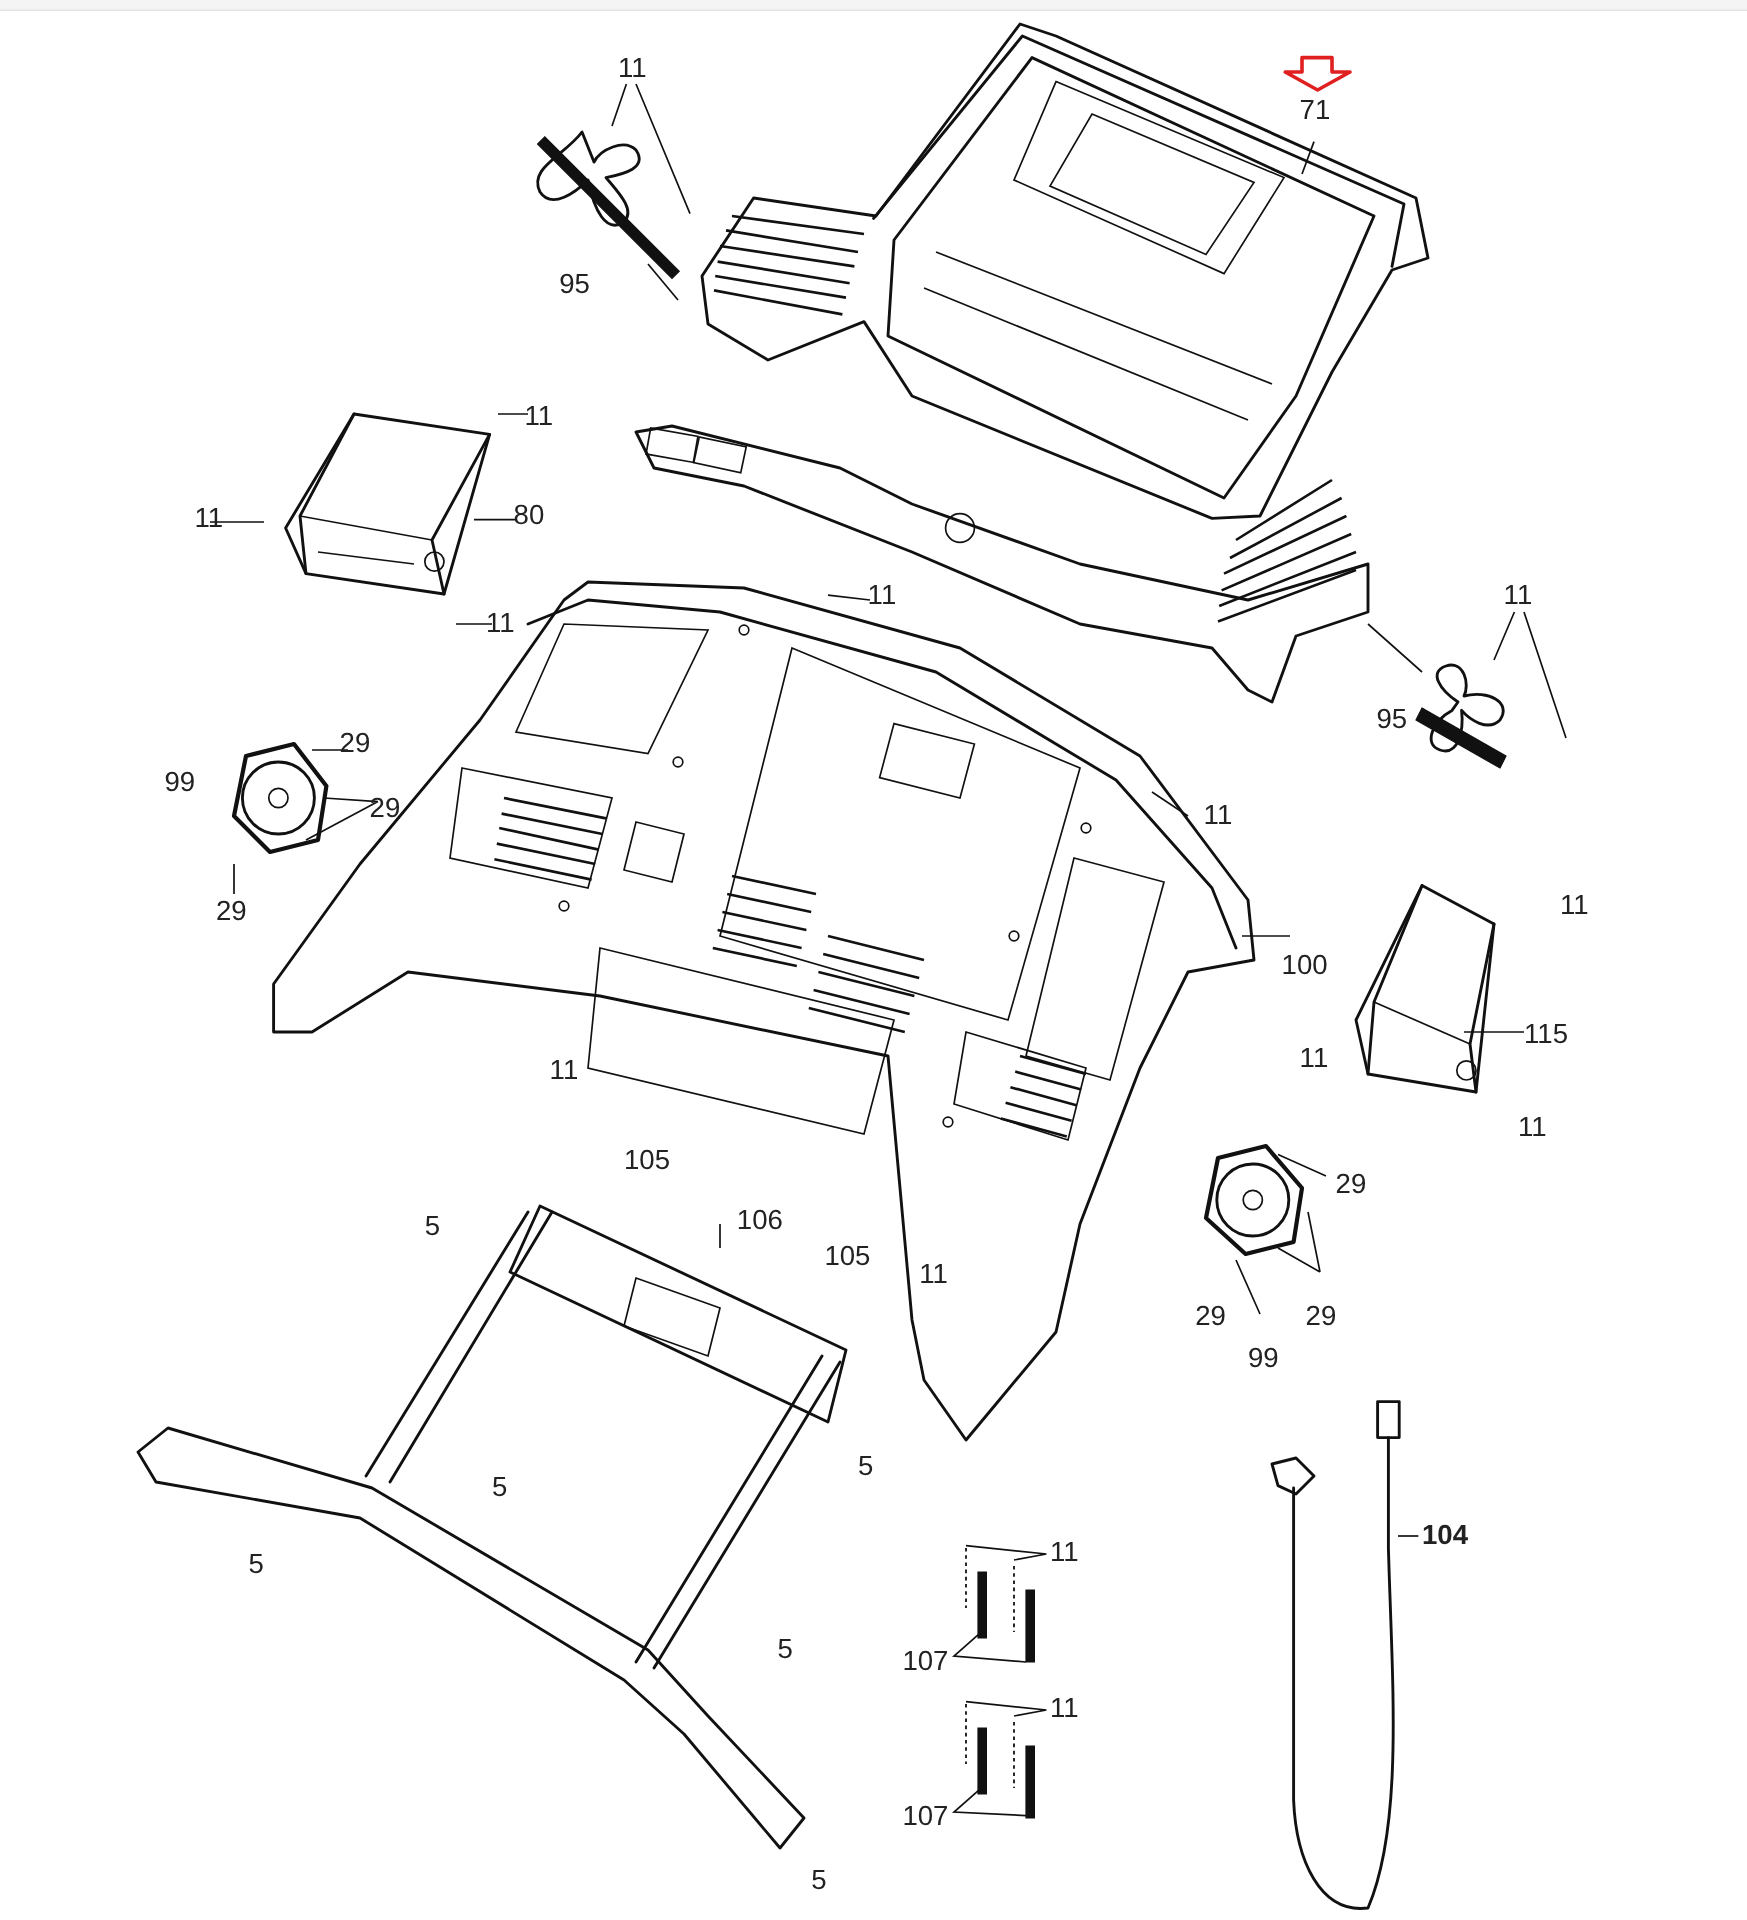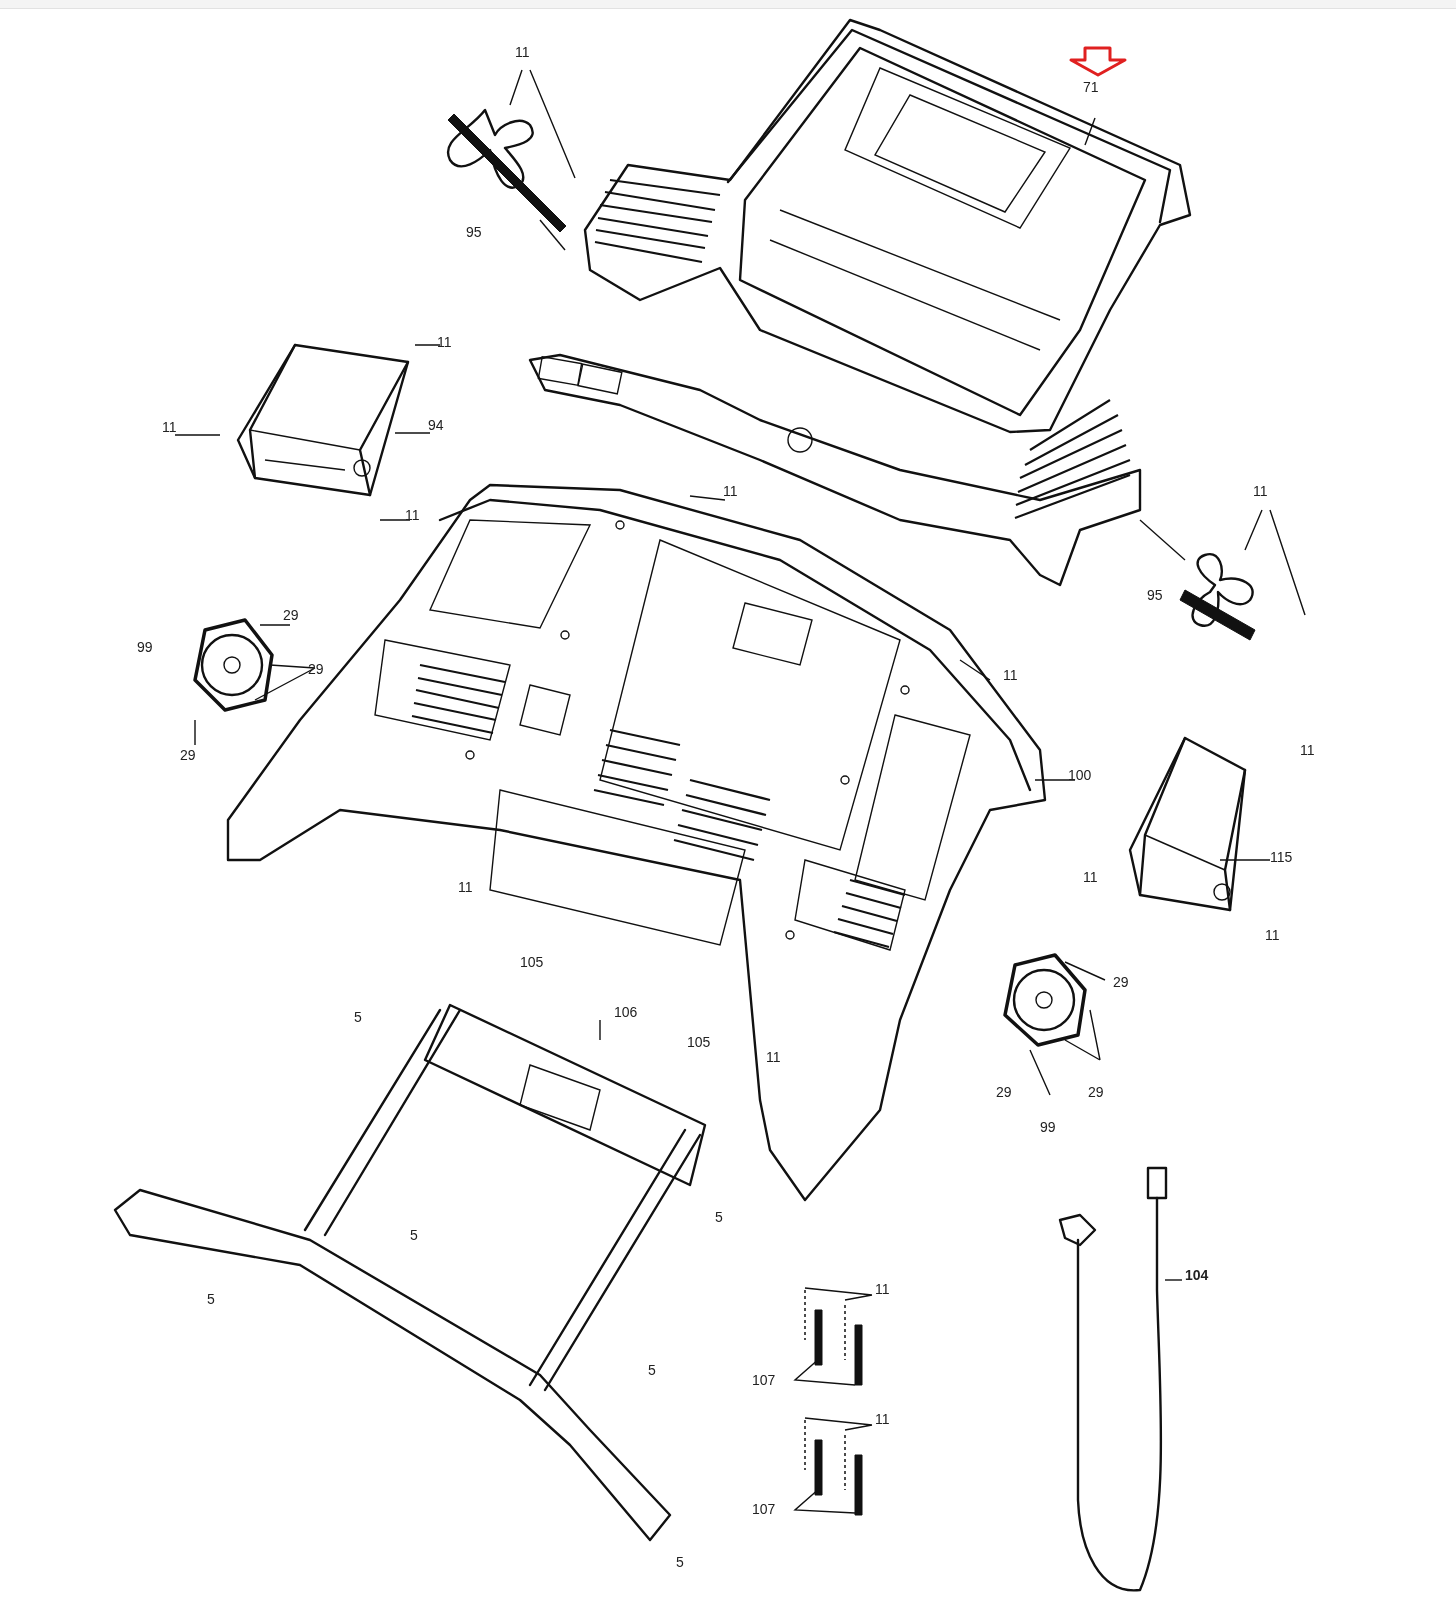--- a/index.html
+++ b/index.html
@@ -5,21 +5,21 @@
   html,body{margin:0;padding:0;background:#fff;}
   body{width:1456px;height:1600px;position:relative;overflow:hidden;font-family:"Liberation Sans",sans-serif;}
   .topbar{position:absolute;left:0;top:0;width:1456px;height:8px;background:#f4f4f4;border-bottom:1px solid #e2e2e2;}
   svg.diagram{position:absolute;left:0;top:0;}
   .part{fill:none;stroke:#111;stroke-width:2.4;stroke-linejoin:round;stroke-linecap:round;}
   .thin{fill:none;stroke:#111;stroke-width:1.4;}
   .grille{fill:none;stroke:#111;stroke-width:2.2;}
   .solid{fill:#111;stroke:#111;}
   .dash{fill:none;stroke:#111;stroke-width:1.5;stroke-dasharray:3 3;}
   .leader{fill:none;stroke:#111;stroke-width:1.4;}
-  .lbl{position:absolute;font-size:14px;color:#222;line-height:1;white-space:nowrap;}
+  .lbl{position:absolute;font-size:23px;color:#222;line-height:1;white-space:nowrap;}
 </style>
 </head>
 <body>
 
 <div class="topbar"></div>
 
 <svg class="diagram" width="1456" height="1600" viewBox="0 0 1456 1600">
 
   <g>
     <path class="part" d="M585,230 L628,165 L730,180 L850,20 L880,30 L1180,165 L1190,215 L1160,225 L1110,310 L1050,430 L1010,432 L760,330 L720,268 L640,300 L590,270 Z"></path>
@@ -154,31 +154,31 @@
     <path class="leader" d="M820,1488 L795,1510 L855,1513"></path>
     <path class="leader" d="M600,1020 L600,1040"></path>
   </g>
 </svg>
 
 <span class="lbl" style="left:1083px;top:80px;">71</span>
 <span class="lbl" style="left:515px;top:45px;">11</span>
 <span class="lbl" style="left:466px;top:225px;">95</span>
 <span class="lbl" style="left:437px;top:335px;">11</span>
 <span class="lbl" style="left:162px;top:420px;">11</span>
-<span class="lbl" style="left:428px;top:418px;">94</span>
+<span class="lbl" style="left:428px;top:418px;">80</span>
 <span class="lbl" style="left:405px;top:508px;">11</span>
 <span class="lbl" style="left:723px;top:484px;">11</span>
 <span class="lbl" style="left:1253px;top:484px;">11</span>
 <span class="lbl" style="left:1147px;top:588px;">95</span>
 <span class="lbl" style="left:283px;top:608px;">29</span>
 <span class="lbl" style="left:137px;top:640px;">99</span>
 <span class="lbl" style="left:308px;top:662px;">29</span>
 <span class="lbl" style="left:180px;top:748px;">29</span>
 <span class="lbl" style="left:1003px;top:668px;">11</span>
-<span class="lbl" style="left:1068px;top:768px;">100</span>
+<span class="lbl" style="left:1068px;top:793px;">100</span>
 <span class="lbl" style="left:1300px;top:743px;">11</span>
 <span class="lbl" style="left:1083px;top:870px;">11</span>
 <span class="lbl" style="left:1270px;top:850px;">115</span>
 <span class="lbl" style="left:1265px;top:928px;">11</span>
 <span class="lbl" style="left:458px;top:880px;">11</span>
 <span class="lbl" style="left:520px;top:955px;">105</span>
 <span class="lbl" style="left:614px;top:1005px;">106</span>
 <span class="lbl" style="left:354px;top:1010px;">5</span>
 <span class="lbl" style="left:687px;top:1035px;">105</span>
 <span class="lbl" style="left:1113px;top:975px;">29</span>

